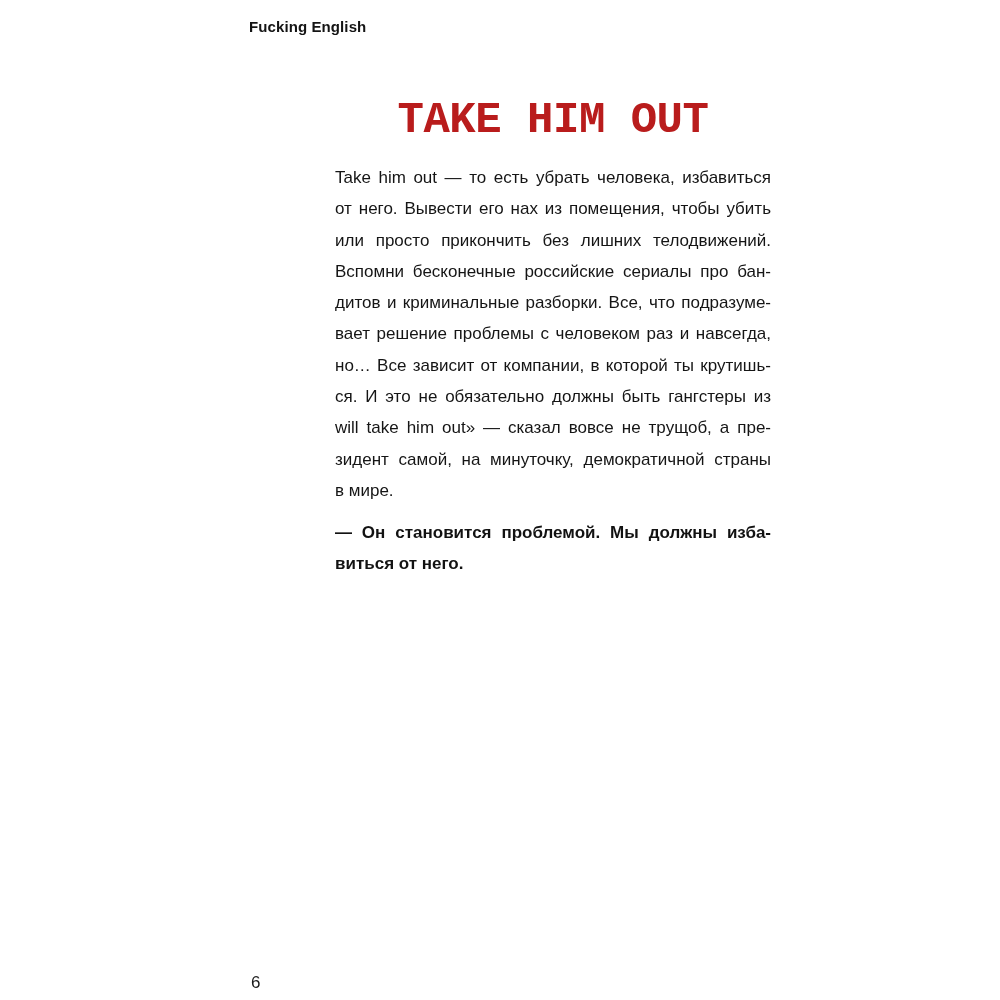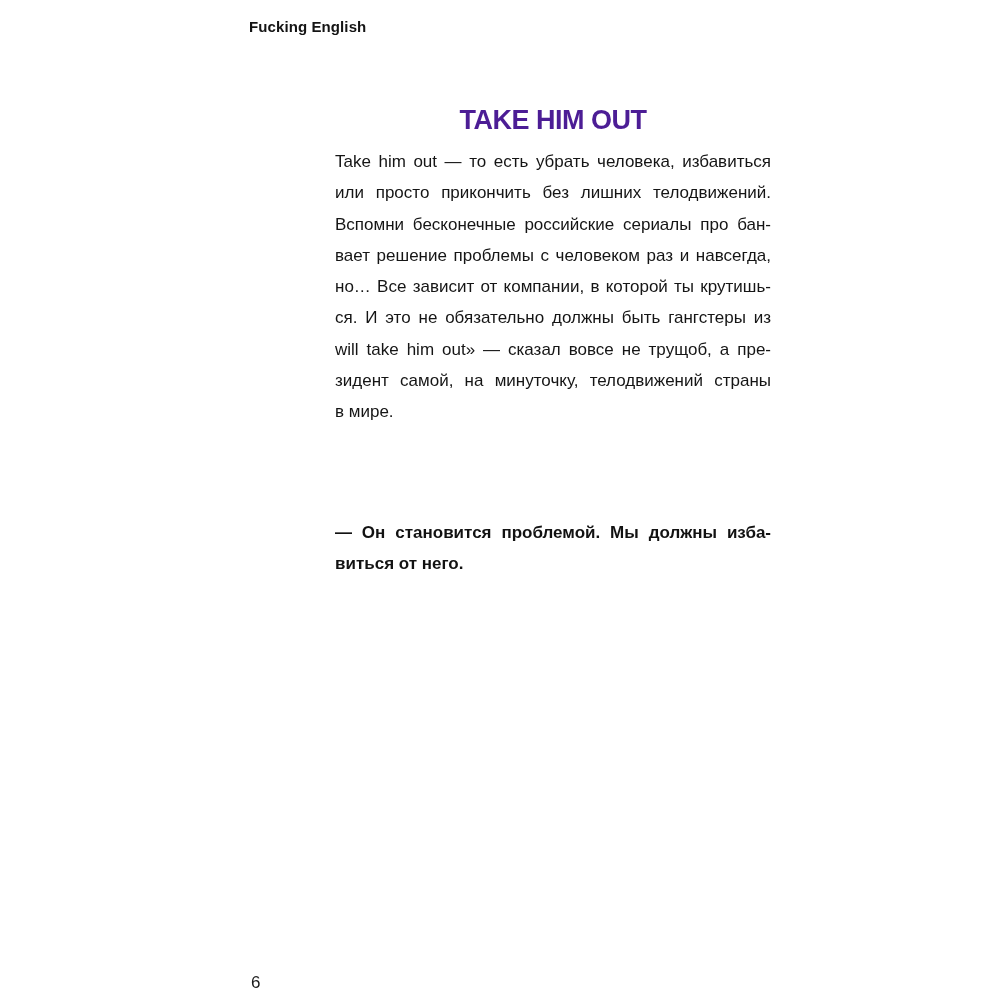--- a/index.html
+++ b/index.html
@@ -24,30 +24,31 @@
     font-weight: 700;
     letter-spacing: 0.1px;
     color: #141414;
   }
   .entry-title {
     position: absolute;
     left: 323px;
     top: 92px;
     width: 452px;
     text-align: center;
-    font-size: 27px;
+    font-size: 44px;
     font-weight: 700;
     letter-spacing: -0.5px;
-    color: #4c1d95;
+    color: #b91c1c;
     line-height: 40px;
+    font-family: Liberation Mono, monospace;
   }
   .body-block {
     position: absolute;
     left: 323px;
-    top: 138px;
+    top: 154px;
     width: 452px;
     font-size: 17px;
     line-height: 23.3px;
     color: #151515;
   }
   .example-block {
     position: absolute;
     left: 323px;
     top: 509px;
     width: 452px;
@@ -77,27 +78,29 @@
 <body>
 
 <div class="book-page">
 
   <div class="running-header">Fucking English</div>
 
   <h1 class="entry-title">TAKE HIM OUT</h1>
 
   <div class="body-block">
     <div class="line">Take him out — то есть убрать человека, избавиться</div>
+    <div class="line">от него. Вывести его нах из помещения, чтобы убить</div>
     <div class="line">или просто прикончить без лишних телодвижений.</div>
     <div class="line">Вспомни бесконечные российские сериалы про бан-</div>
+    <div class="line">дитов и криминальные разборки. Все, что подразуме-</div>
     <div class="line">вает решение проблемы с человеком раз и навсегда,</div>
     <div class="line">но… Все зависит от компании, в которой ты крутишь-</div>
     <div class="line">ся. И это не обязательно должны быть гангстеры из</div>
     <div class="line">will take him out» — сказал вовсе не трущоб, а пре-</div>
-    <div class="line">зидент самой, на минуточку, телодвижений страны</div>
+    <div class="line">зидент самой, на минуточку, демократичной страны</div>
     <div class="line line-last">в мире.</div>
   </div>
 
   <div class="example-block">
     <div class="line">— Он становится проблемой. Мы должны изба-</div>
     <div class="line line-last">виться от него.</div>
   </div>
 
   <div class="page-number">6</div>
 

